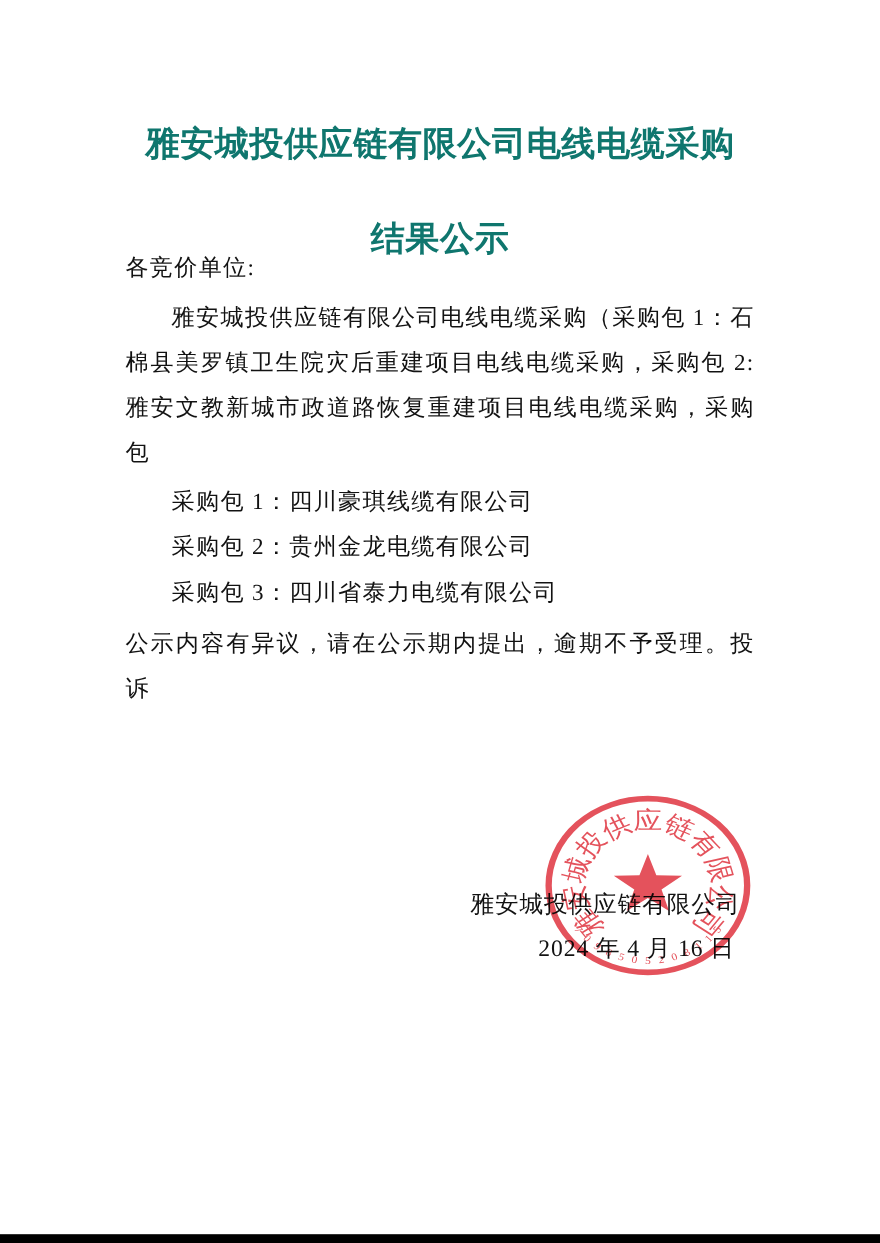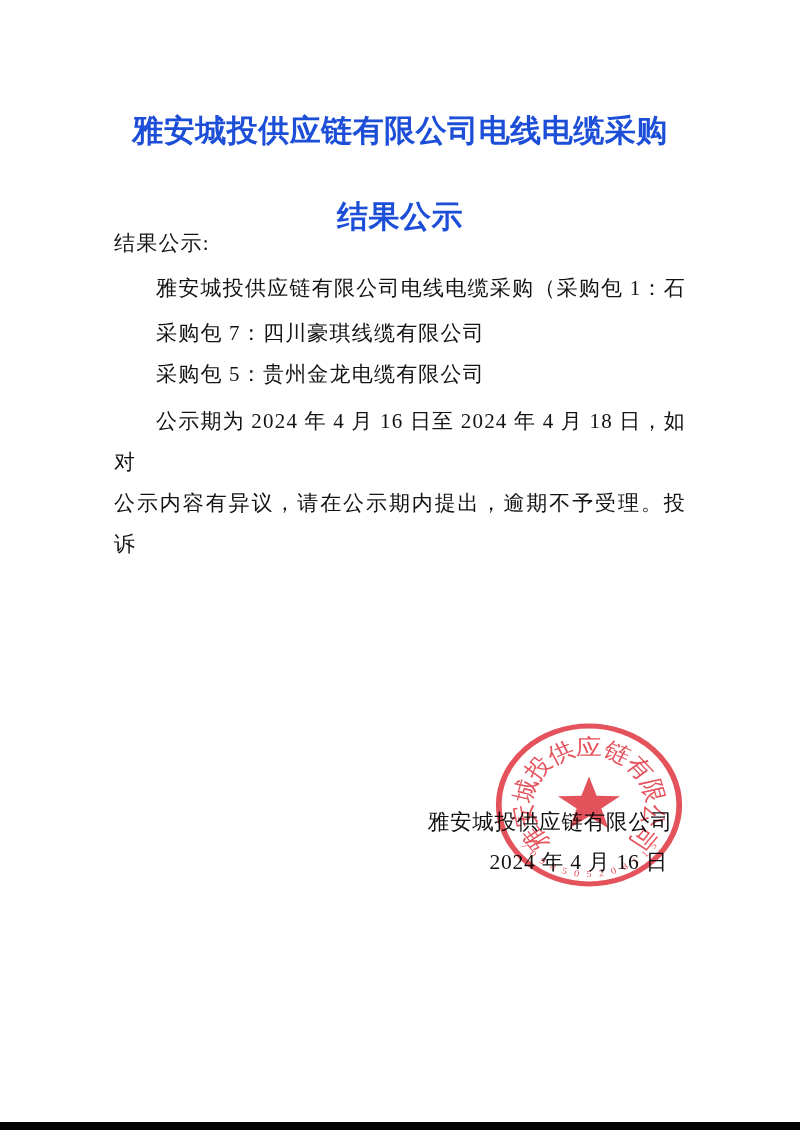--- a/index.html
+++ b/index.html
@@ -14,21 +14,21 @@
     color: #161616;
   }
   .title {
     position: absolute;
     left: 0;
     width: 100%;
     text-align: center;
     font-weight: 700;
     font-size: 31px;
     letter-spacing: 0.5px;
-    color: #1d4ed8;
+    color: #0f766e;
   }
   #title-line1 { top: 110px; }
   #title-line2 { top: 196px; }
   .doc-body {
     position: absolute;
     left: 114px;
     top: 228px;
     width: 572px;
     font-size: 21px;
     letter-spacing: 1.2px;
@@ -71,30 +71,32 @@
 </head>
 <body>
 
 <div class="page">
 
   <h1 class="title" id="title-line1">雅安城投供应链有限公司电线电缆采购</h1>
 
   <h1 class="title" id="title-line2">结果公示</h1>
 
   <div class="doc-body">
-    <div class="line salutation">结果公示:</div>
+    <div class="line salutation">各竞价单位:</div>
     <div id="para1">
         <div class="line indent jfill">雅安城投供应链有限公司电线电缆采购（采购包 1：石</div>
+        <div class="line jfill">棉县美罗镇卫生院灾后重建项目电线电缆采购，采购包 2:</div>
+        <div class="line jfill">雅安文教新城市政道路恢复重建项目电线电缆采购，采购包</div>
       </div>
     <div id="package-list">
-        <div class="line indent">采购包 7：四川豪琪线缆有限公司</div>
-        <div class="line indent">采购包 5：贵州金龙电缆有限公司</div>
+        <div class="line indent">采购包 1：四川豪琪线缆有限公司</div>
+        <div class="line indent">采购包 2：贵州金龙电缆有限公司</div>
+        <div class="line indent">采购包 3：四川省泰力电缆有限公司</div>
       </div>
     <div id="para2">
-        <div class="line indent jfill">公示期为 2024 年 4 月 16 日至 2024 年 4 月 18 日，如对</div>
         <div class="line jfill">公示内容有异议，请在公示期内提出，逾期不予受理。投诉</div>
       </div>
   </div>
 
   <div class="sig" id="signature-company">雅安城投供应链有限公司</div>
 
   <div class="sig" id="signature-date">2024 年 4 月 16 日</div>
 
   <svg class="seal" id="seal-svg" viewBox="0 0 200 200" preserveAspectRatio="none" xmlns="http://www.w3.org/2000/svg">
     <circle id="seal-ring" cx="100" cy="100" r="94" fill="none" stroke-width="6" stroke="#e2454f"></circle>

